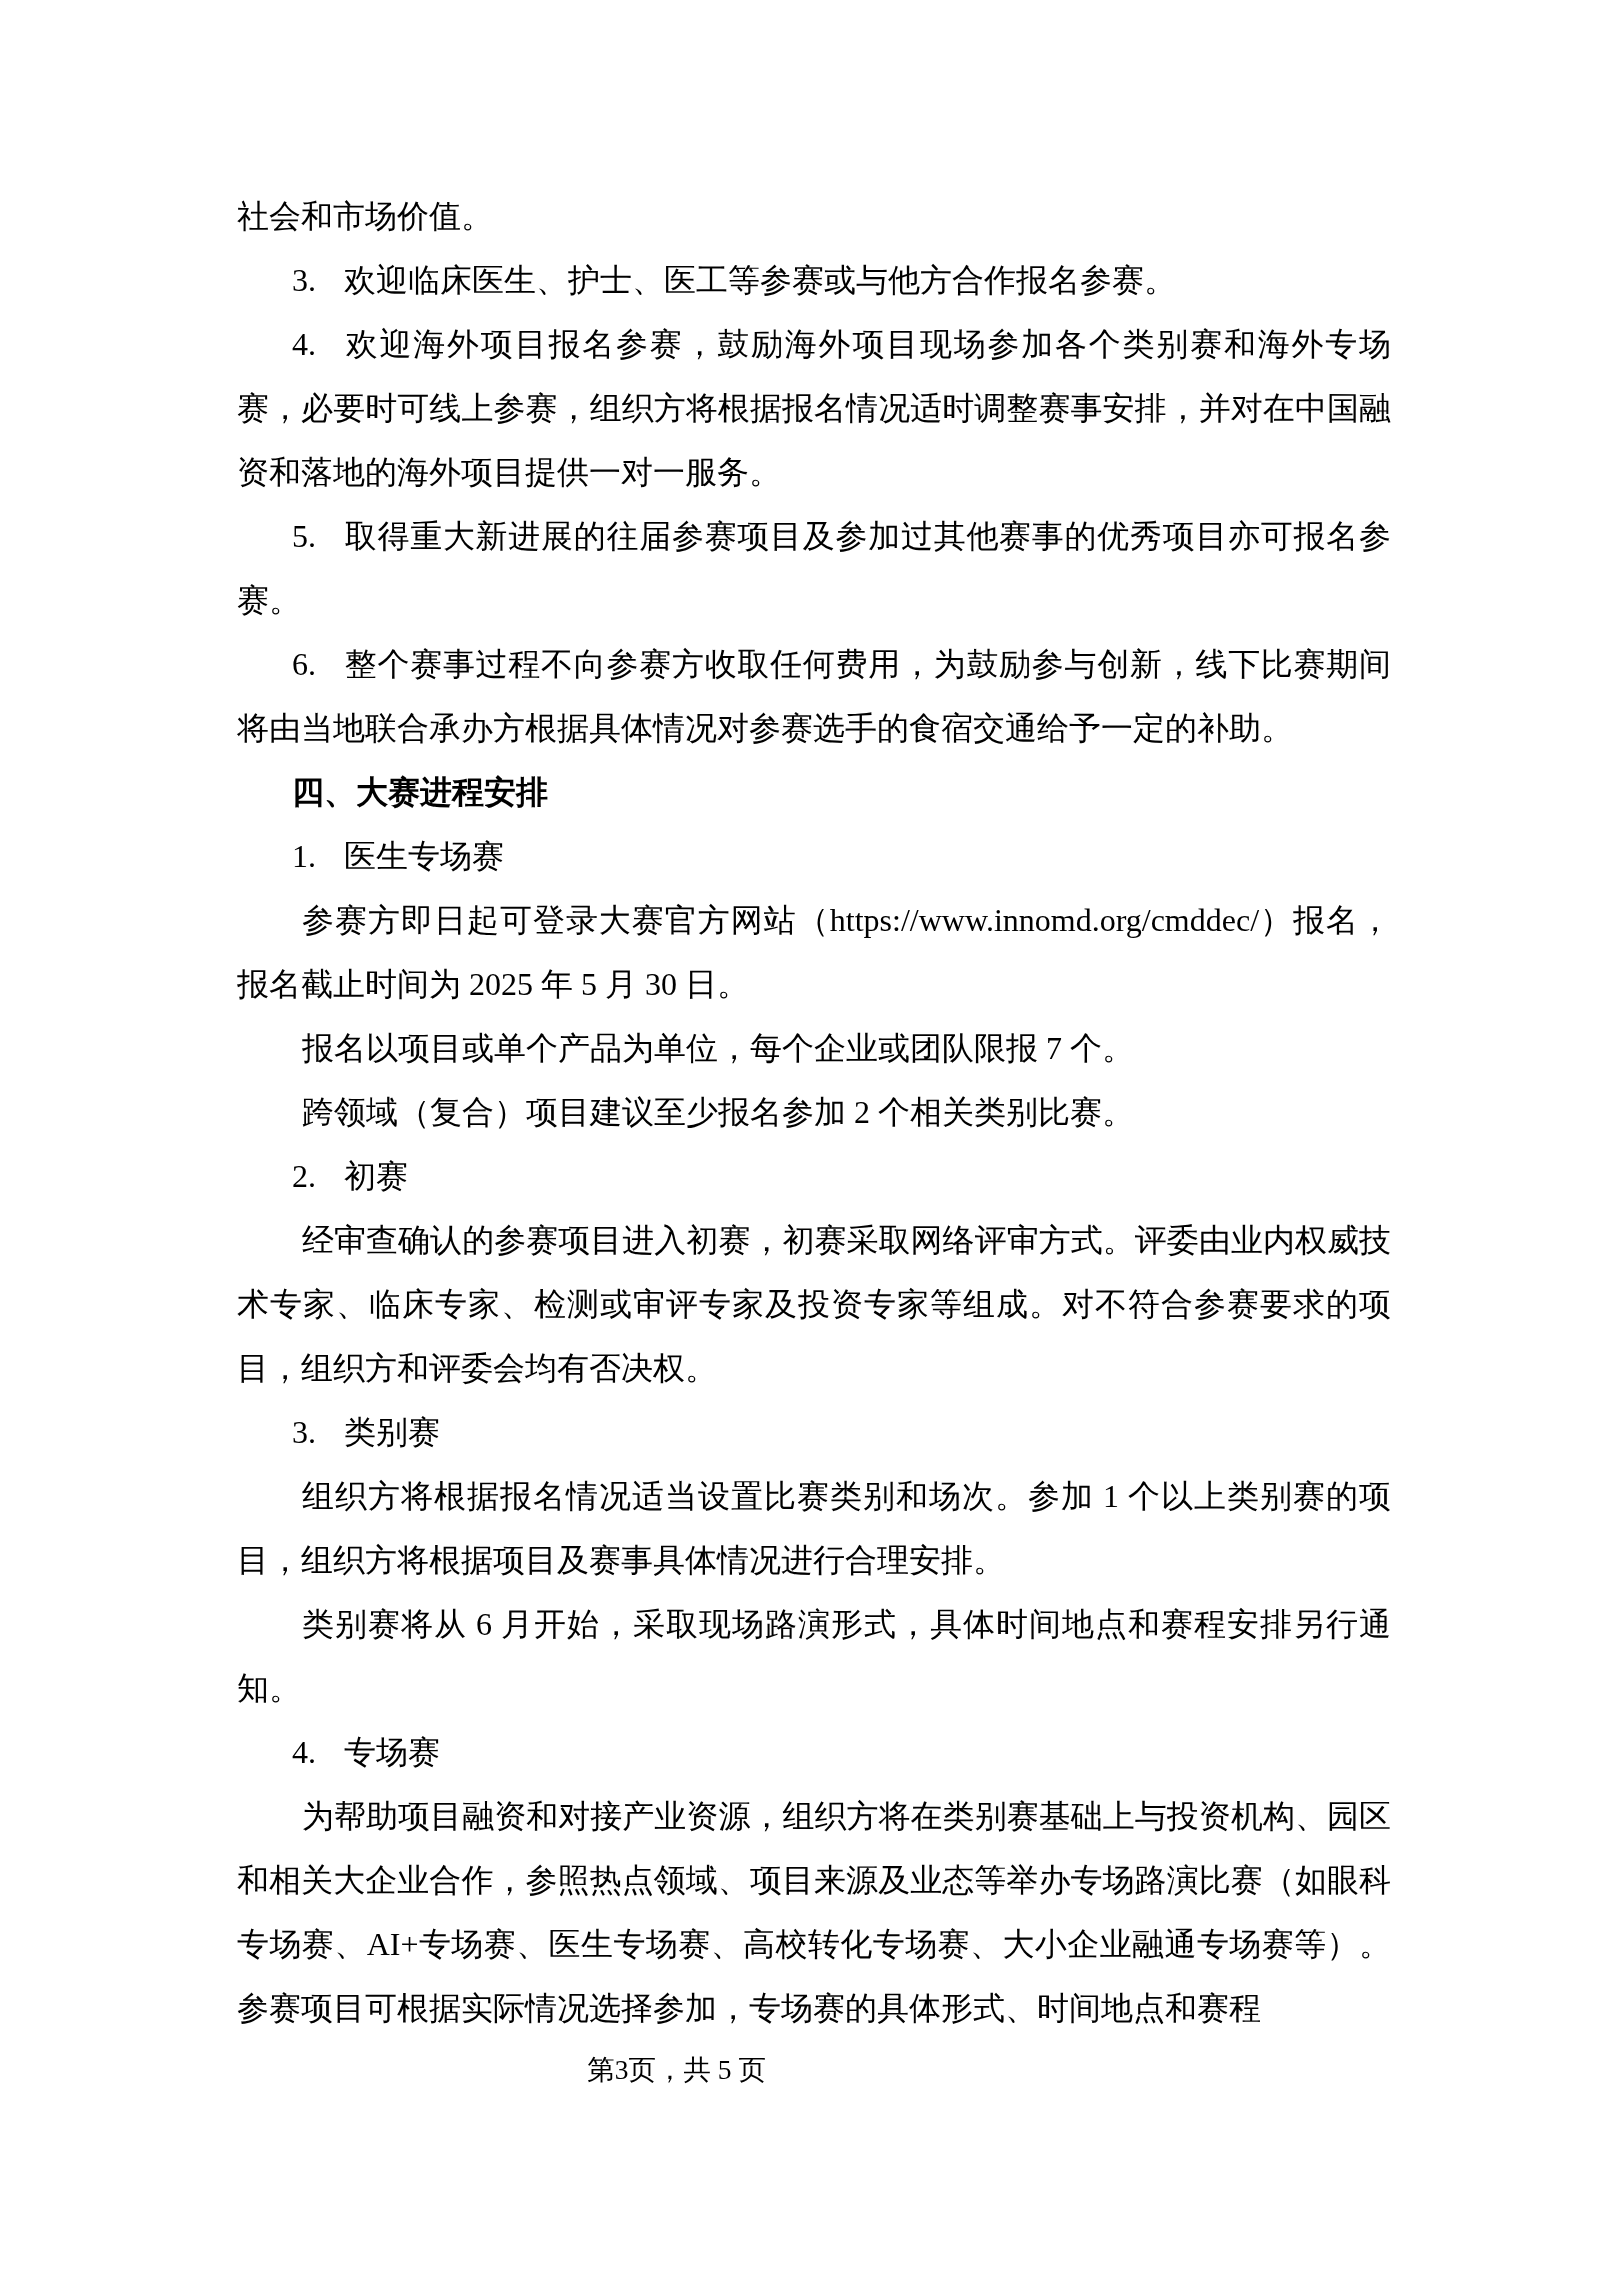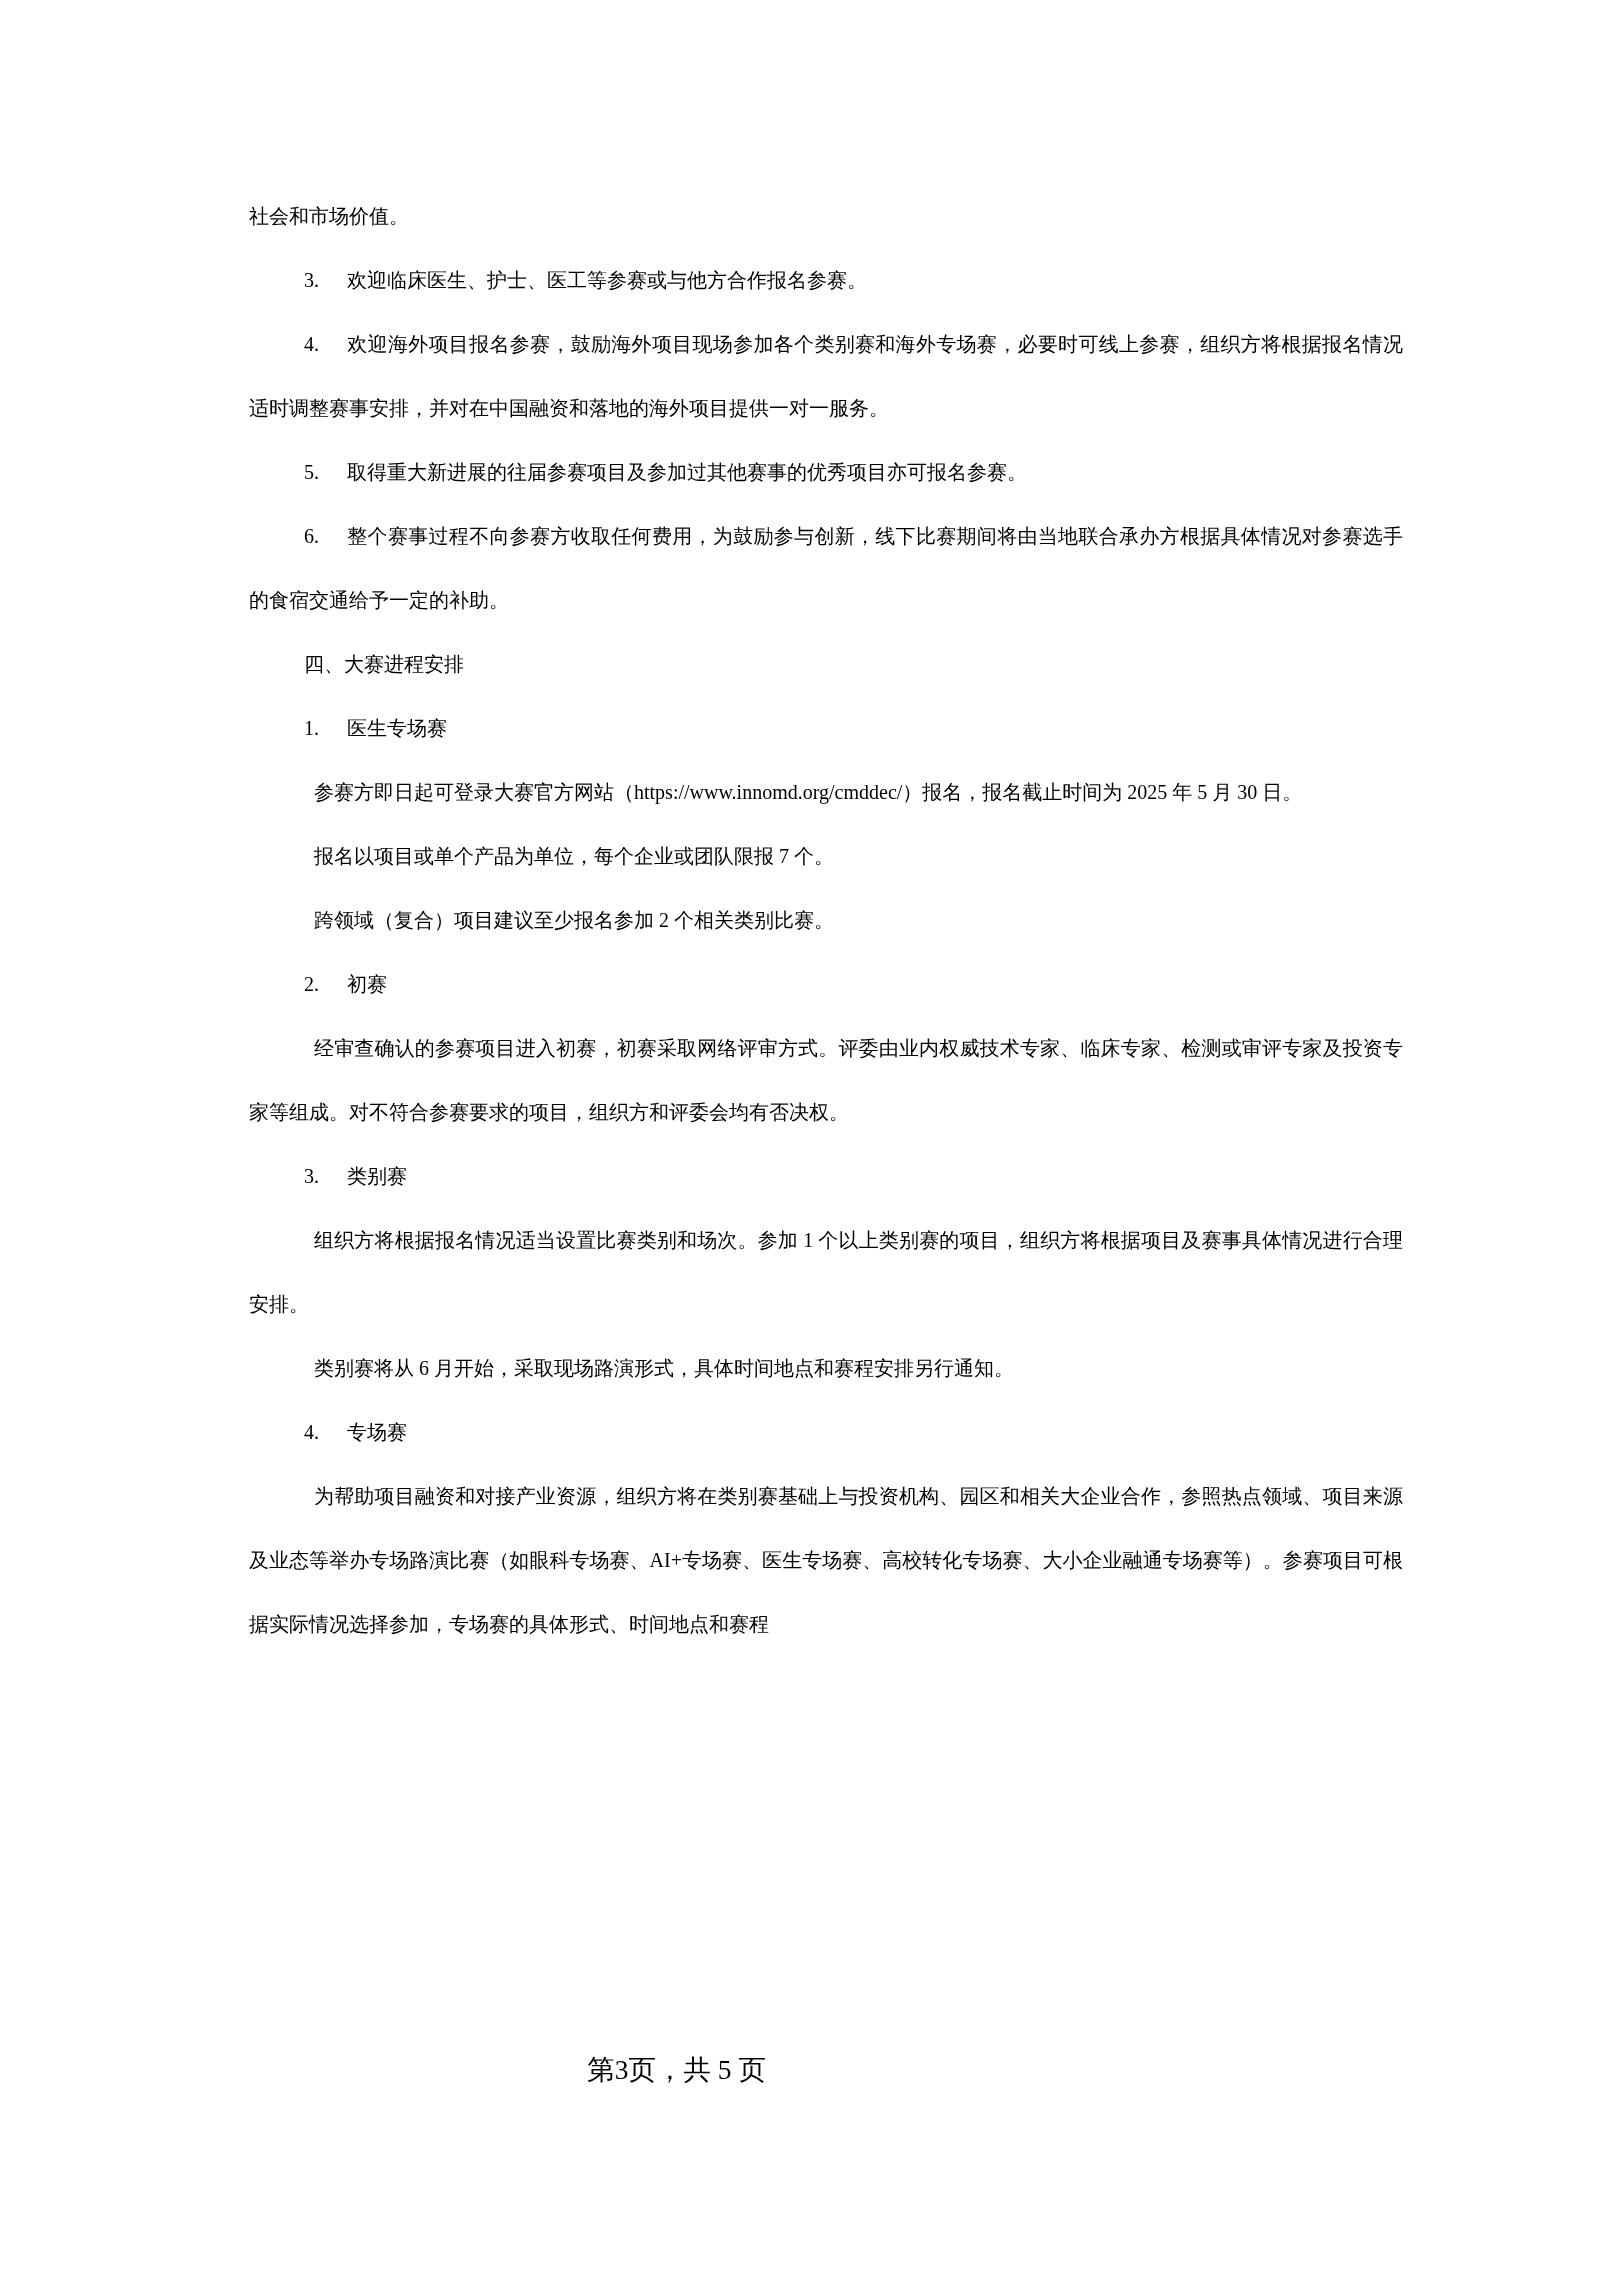--- a/index.html
+++ b/index.html
@@ -7,35 +7,35 @@
     position: relative;
     width: 1623px;
     height: 2295px;
     background: #ffffff;
     color: #000000;
     font-family: "Liberation Serif", "DejaVu Serif", serif;
     overflow: hidden;
   }
   .content {
     position: absolute;
-    left: 249px;
+    left: 237px;
     top: 184px;
     width: 1154px;
-    font-size: 20px;
+    font-size: 32px;
     line-height: 64px;
     text-align: justify;
   }
   .content p { margin: 0; padding: 0; }
   p.continuation { text-indent: 0; }
   p.body { text-indent: 65px; }
   p.list-item { text-indent: 55px; }
   p.heading {
     text-indent: 55px;
     font-family: "Liberation Sans", "DejaVu Sans", sans-serif;
-    font-weight: 400;
+    font-weight: 700;
   }
   .num { margin-right: 28px; }
   .bold { font-weight: 400; }
   .footer {
     position: absolute;
     top: 2053px;
     left: 0;
     width: 1353px;
     text-align: center;
     font-size: 27.5px;

